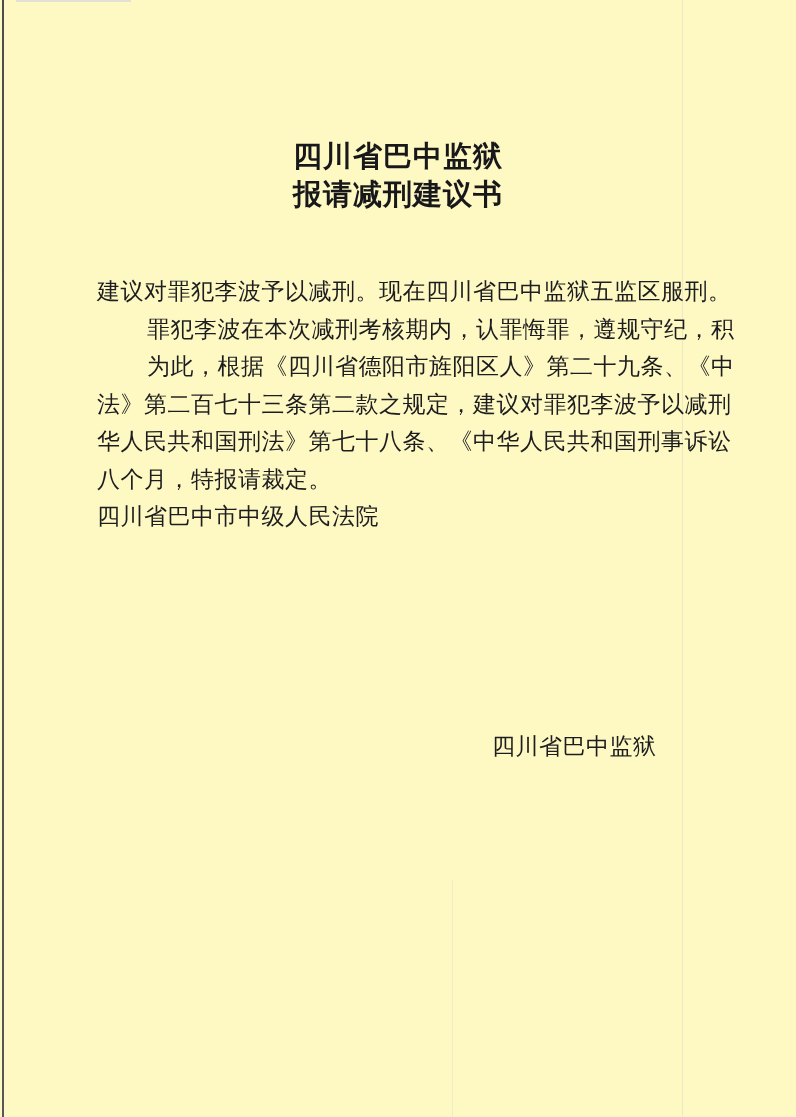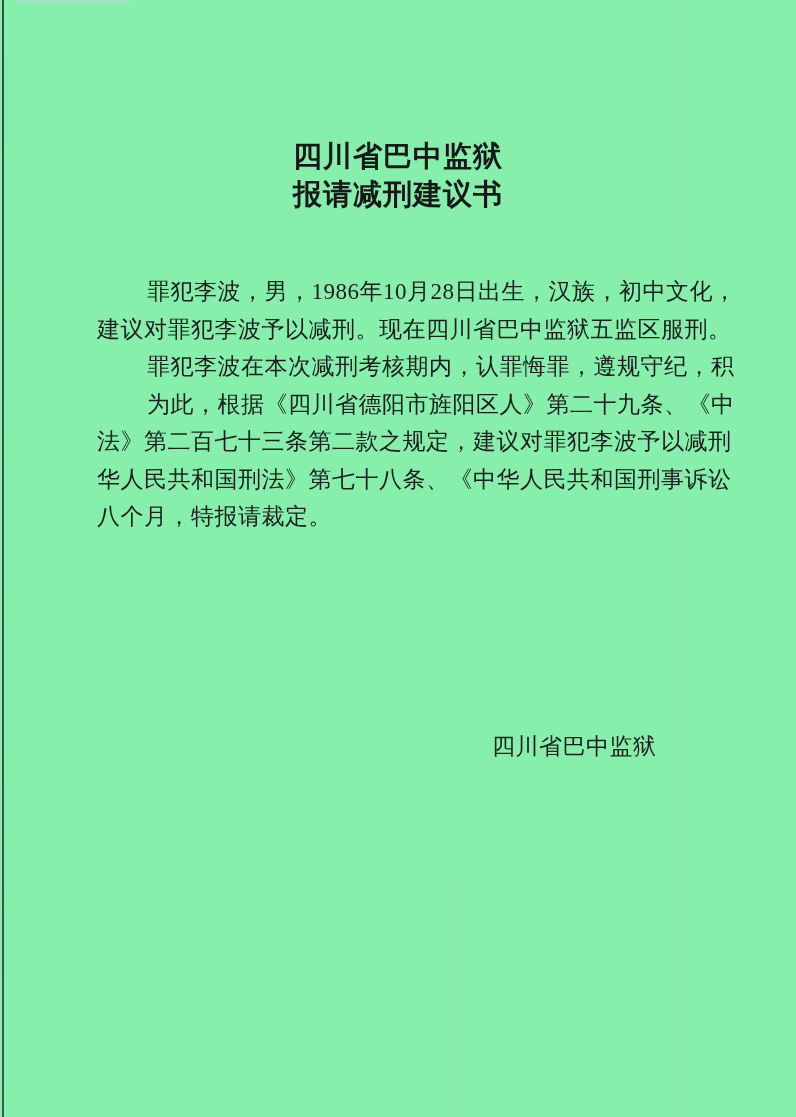--- a/index.html
+++ b/index.html
@@ -4,21 +4,21 @@
 <style>
   html, body {
     margin: 0;
     padding: 0;
     background: #ffffff;
   }
   .page {
     position: relative;
     width: 796px;
     height: 1117px;
-    background: #86efac;
+    background: #fef9c3;
     overflow: hidden;
     font-family: "Liberation Serif", "DejaVu Serif", serif;
     color: #1d1d20;
   }
   
   .scan-edge-left {
     position: absolute;
     left: 2px;
     top: 0;
     width: 2px;
@@ -100,26 +100,26 @@
   <div class="scan-edge-top"></div>
   <div class="scan-streak-right"></div>
   <div class="scan-streak-mid"></div>
 
   <div class="title-block">
     <div>四川省巴中监狱</div>
     <div>报请减刑建议书</div>
   </div>
 
   <div class="body-block">
-    <div class="body-line indent">罪犯李波，男，1986年10月28日出生，汉族，初中文化，</div>
     <div class="body-line">建议对罪犯李波予以减刑。现在四川省巴中监狱五监区服刑。</div>
     <div class="body-line indent">罪犯李波在本次减刑考核期内，认罪悔罪，遵规守纪，积</div>
     <div class="body-line indent">为此，根据《四川省德阳市旌阳区人》第二十九条、《中</div>
     <div class="body-line">法》第二百七十三条第二款之规定，建议对罪犯李波予以减刑</div>
     <div class="body-line">华人民共和国刑法》第七十八条、《中华人民共和国刑事诉讼</div>
     <div class="body-line">八个月，特报请裁定。</div>
+    <div class="body-line">四川省巴中市中级人民法院</div>
   </div>
 
   <div class="signature-block">
     <div>四川省巴中监狱</div>
   </div>
 
 </div>
 
 </body></html>

